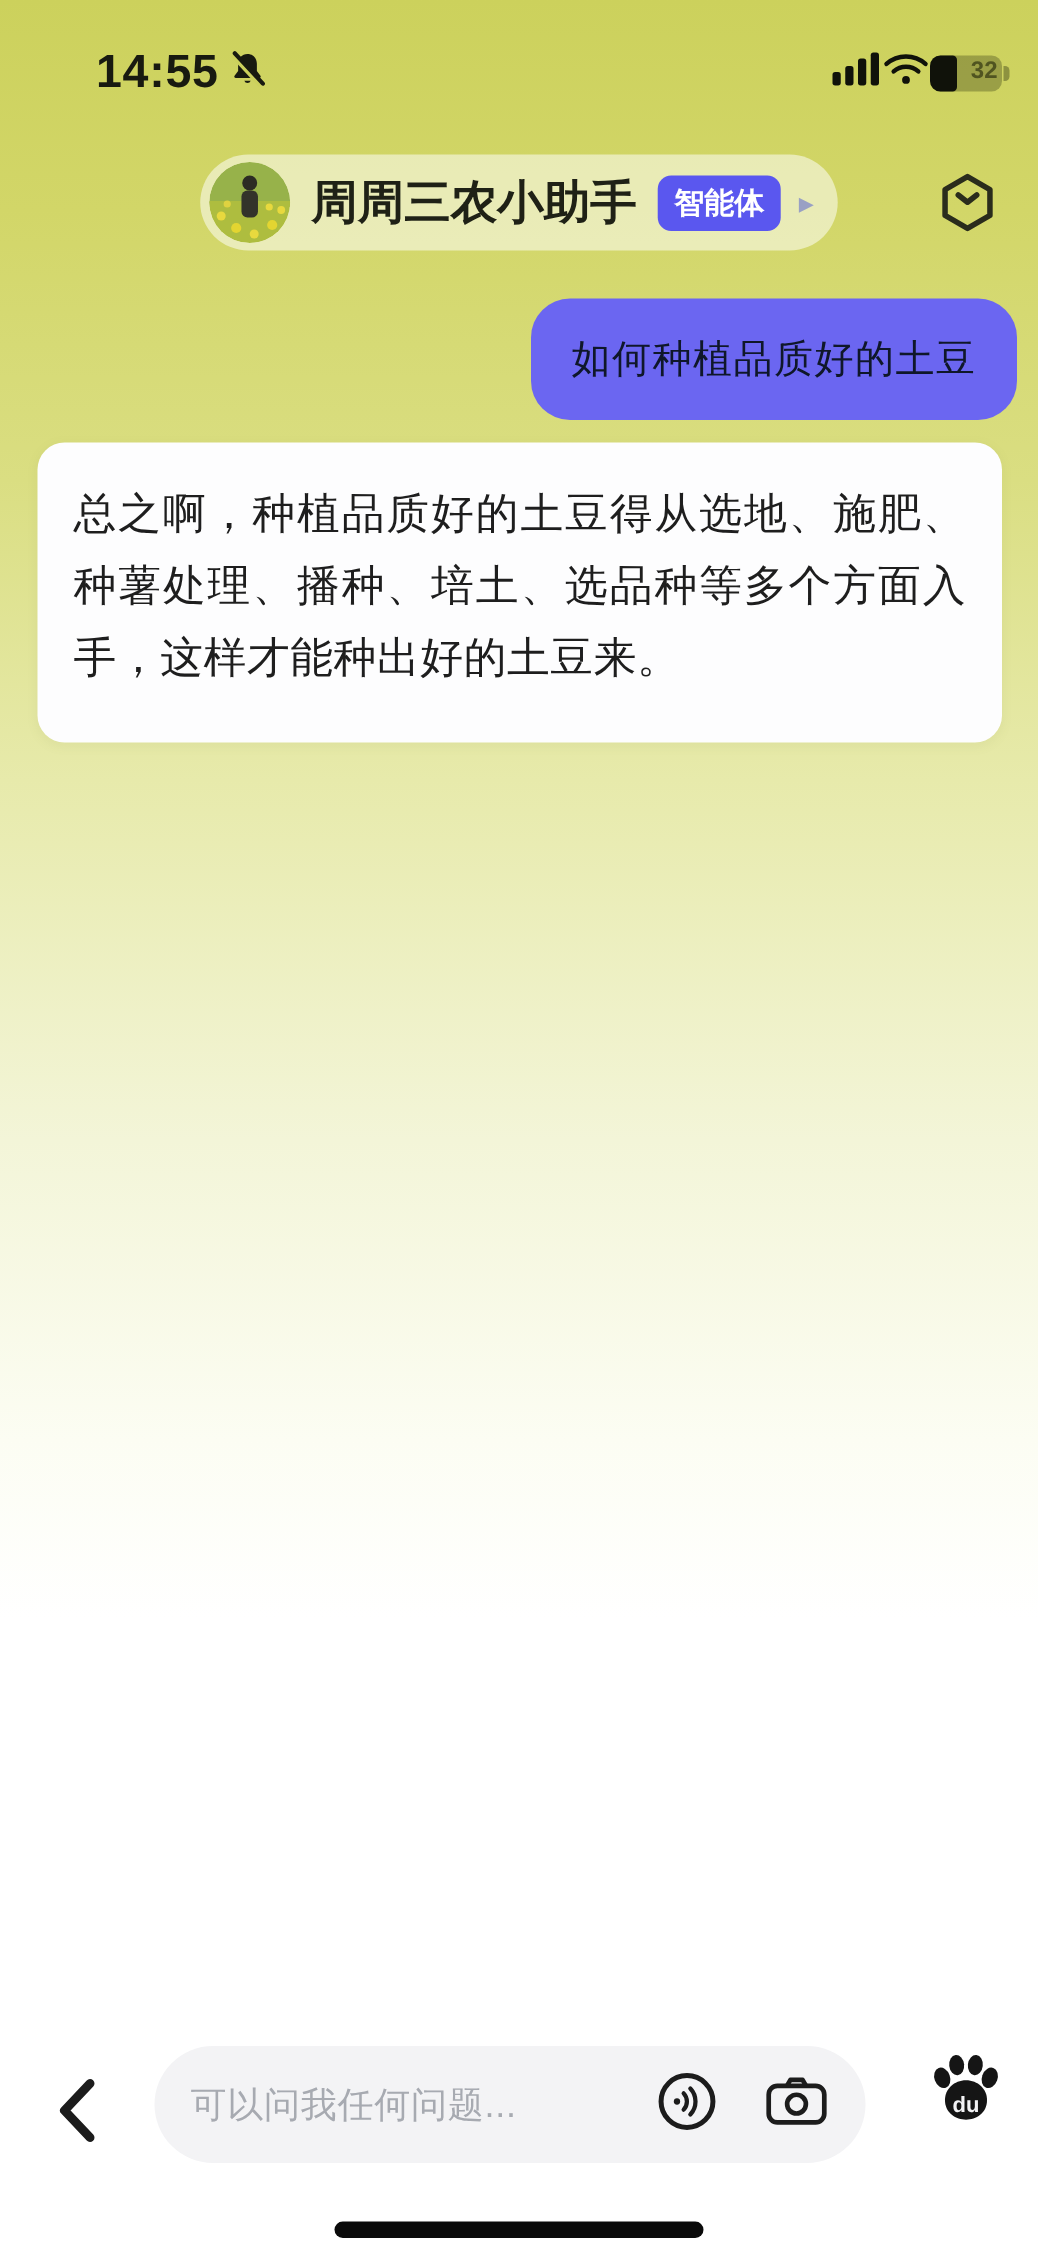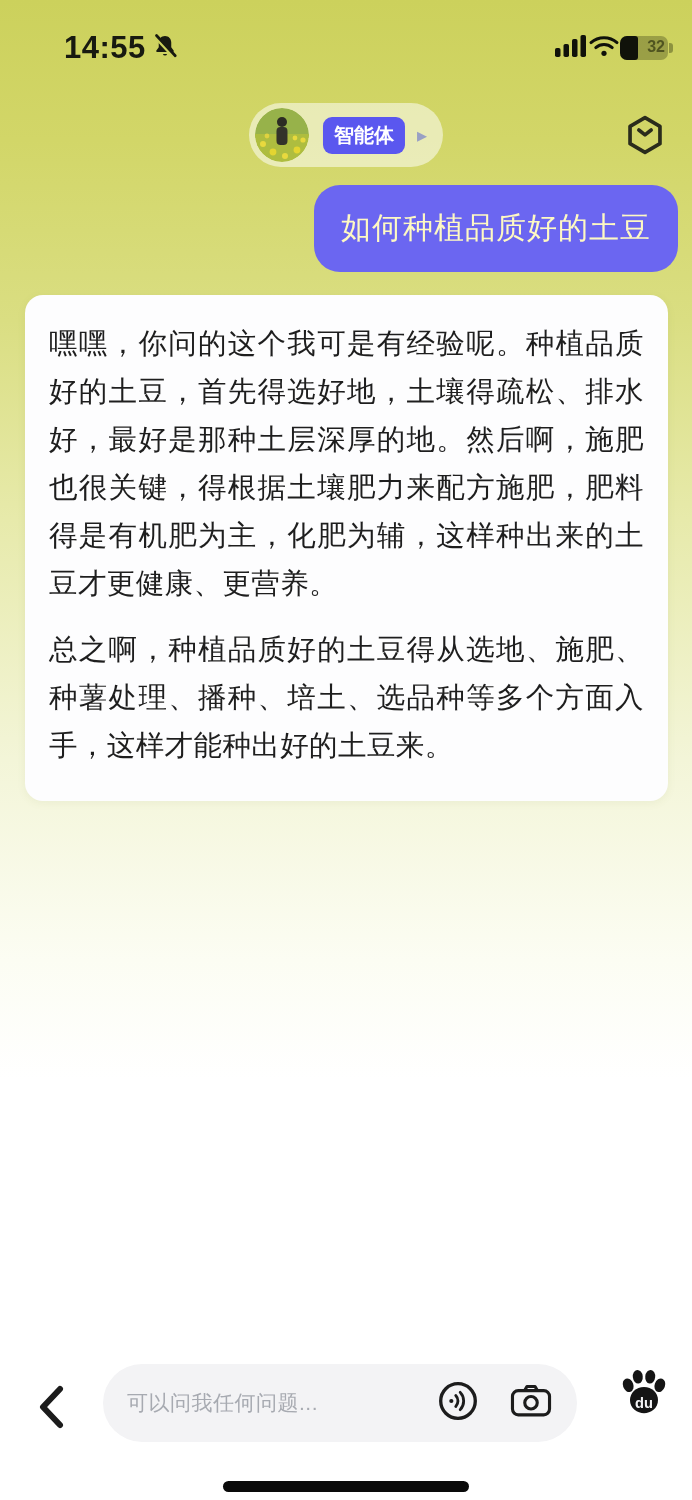--- a/index.html
+++ b/index.html
@@ -33,23 +33,23 @@
   }
   .avatar { width:54px; height:54px; border-radius:50%; overflow:hidden; flex:0 0 auto; }
   .assistant-name { font-size:31px; font-weight:700; color:#1f2116; white-space:nowrap; }
   .agent-badge { background:#5a57ef; color:#ffffff; font-size:20px; font-weight:600;
     padding:5px 11px; border-radius:9px; white-space:nowrap; }
   .pill-chevron { color:#99a0c4; font-size:20px; margin-left:-2px; }
   .history-btn { position:absolute; right:25px; top:10px; }
 
   
   .user-bubble {
-    position:absolute; top:185px; right:14px;
-    background:#6b66f1; color:#fef9c3; border-radius:26px;
-    padding:23px 27px; font-size:30px; font-weight:500; letter-spacing:1px;
+    position:absolute; top:199px; right:14px;
+    background:#6b66f1; color:#0f172a; border-radius:26px;
+    padding:23px 27px; font-size:26px; font-weight:500; letter-spacing:1px;
     white-space:nowrap;
   }
   .answer-card {
     position:absolute; top:295px; left:25px; width:643px;
     background:#fdfdfe; border-radius:18px;
     padding:24px 24px 32px 24px;
     box-shadow:0 2px 8px rgba(120,125,60,.08);
   }
   .answer-card p {
     font-size:28.5px; line-height:48px; color:#1e1e1e; letter-spacing:.4px;
@@ -58,21 +58,21 @@
   .answer-card p + p { margin-top:18px; }
 
   
   .bottom-bar { position:absolute; left:0; top:1352px; width:692px; height:104px; background:#ffffff; }
   .back-btn { position:absolute; left:36px; top:32px; }
   .input-pill {
     position:absolute; left:103px; top:12px; width:474px; height:78px;
     background:#f3f3f5; border-radius:39px;
     display:flex; align-items:center; padding:0 24px;
   }
-  .placeholder { flex:1; font-size:21px; color:#a7aab1; letter-spacing:.5px; }
+  .placeholder { flex:1; font-size:24px; color:#a7aab1; letter-spacing:.5px; }
   .pill-icons { display:flex; align-items:center; gap:30px; }
   .paw-logo { position:absolute; right:22px; top:14px; }
 
   .home-indicator {
     position:absolute; left:50%; transform:translateX(-50%);
     top:1481px; width:246px; height:11px; border-radius:6px; background:#0a0a0a;
   }
 </style>
 </head>
 <body>
@@ -131,35 +131,35 @@
               <circle cx="42" cy="42" r="3.4" fill="#e3d531"></circle>
             <circle cx="48" cy="32" r="2.6" fill="#e8d93e"></circle>
               <circle cx="12" cy="28" r="2.4" fill="#dfd240"></circle>
             <circle cx="40" cy="30" r="2.4" fill="#e8d93e"></circle>
               <circle cx="24" cy="33" r="2.2" fill="#dfd240"></circle>
             <circle cx="27" cy="14" r="5" fill="#2c2c24"></circle>
             <rect x="21.5" y="19" width="11" height="18" rx="4" fill="#33332a"></rect>
           </g>
         </svg>
       </span>
+      <span class="assistant-name">周周三农小助手</span>
       <span class="agent-badge">智能体</span>
       <span class="pill-chevron">▸</span>
     </div>
     <span class="history-btn">
       <svg width="44" height="44" viewBox="0 0 30 30">
         <path d="M15 3.2 L25.2 9.1 V20.9 L15 26.8 L4.8 20.9 V9.1 Z" fill="none" stroke="#2a2c1c" stroke-width="2.5" stroke-linejoin="round"></path>
         <path d="M10.8 11.6 L15 14.9 L19.2 11.6" fill="none" stroke="#2a2c1c" stroke-width="2.5" stroke-linecap="round" stroke-linejoin="round"></path>
       </svg>
     </span>
   </div>
 
   <div class="user-bubble">如何种植品质好的土豆</div>
 
   <div class="answer-card">
-      <p>嘿嘿，你问的这个我可是有经验呢。种植品质好的土豆，首先得选好地，土壤得疏松、排水好，最好是那种土层深厚的地。然后啊，施肥也很关键，得根据土壤肥力来配方施肥，肥料得是有机肥为主，化肥为辅，这样种出来的土豆才更健康、更营养。</p>
       <p>总之啊，种植品质好的土豆得从选地、施肥、种薯处理、播种、培土、选品种等多个方面入手，这样才能种出好的土豆来。</p>
     </div>
 
   <div class="bottom-bar">
     <span class="back-btn">
       <svg width="30" height="46" viewBox="0 0 30 46">
         <path d="M24 5 L7 23 L24 41" fill="none" stroke="#1c1c1c" stroke-width="6" stroke-linecap="round" stroke-linejoin="round"></path>
       </svg>
     </span>
     <div class="input-pill">

